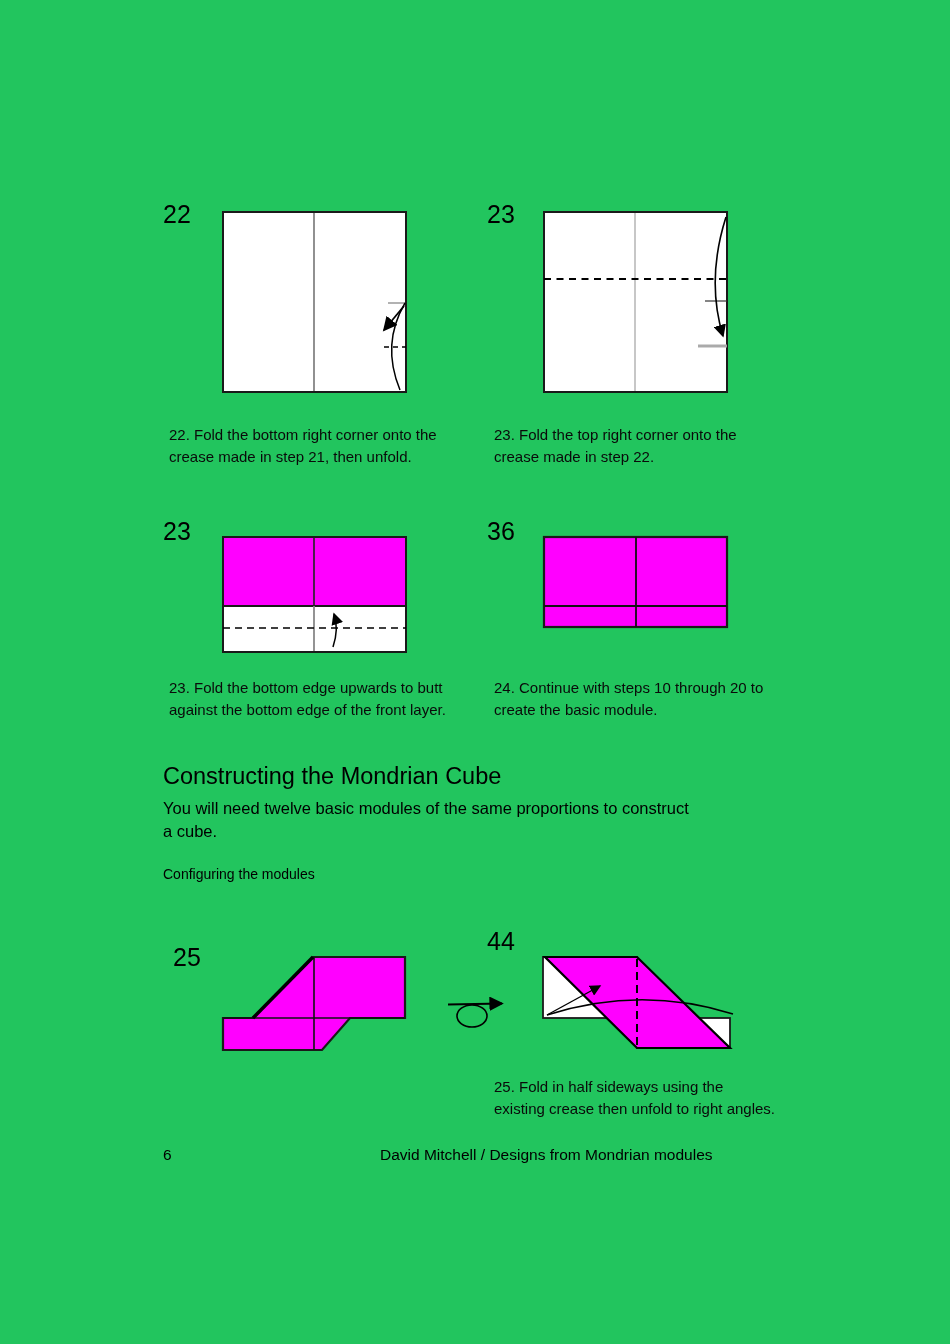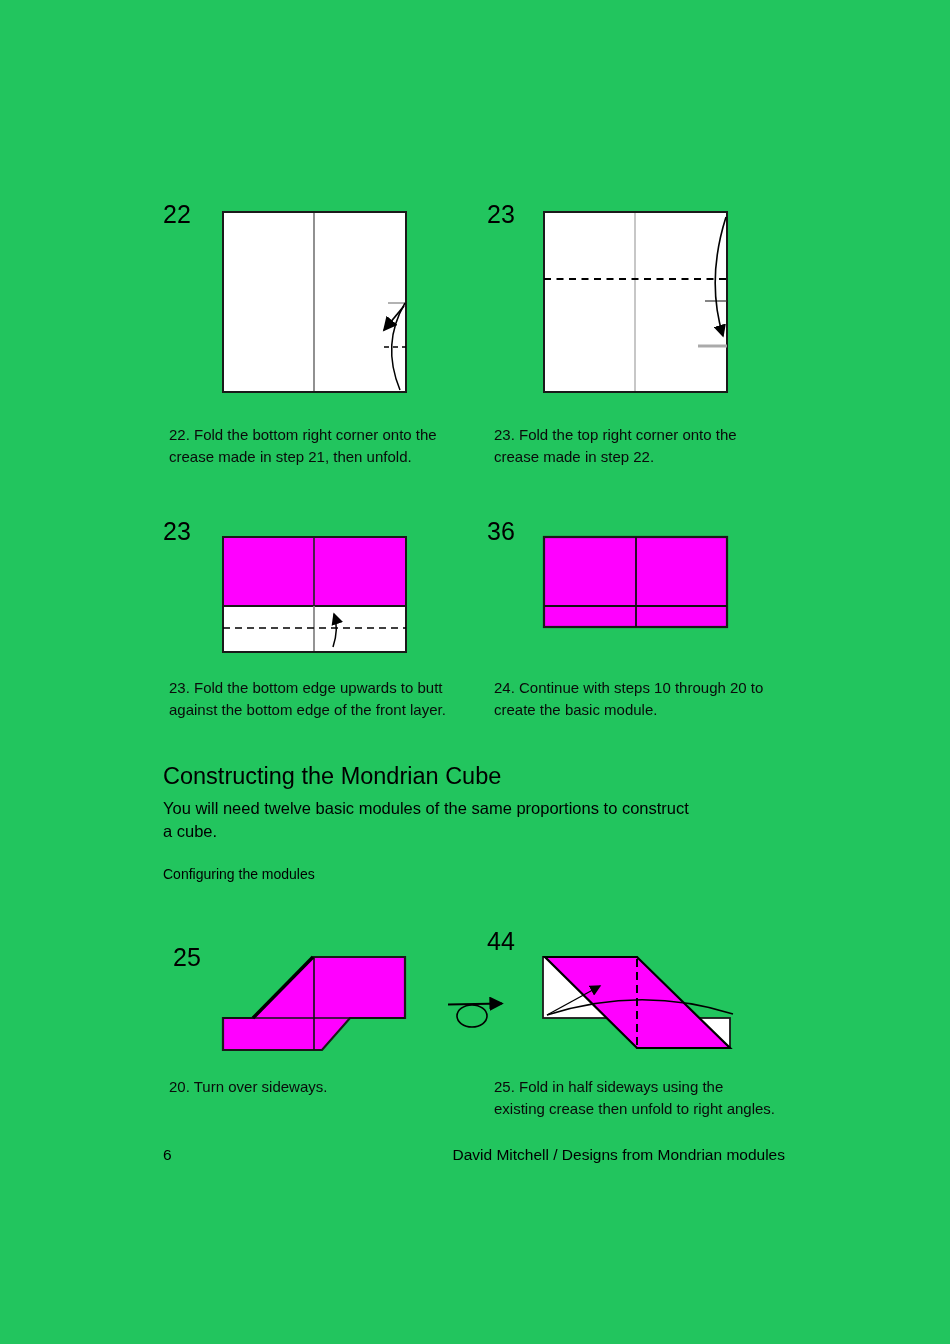--- a/index.html
+++ b/index.html
@@ -133,20 +133,19 @@
 
   <svg class="abs" style="left:530px;top:930px;" width="220" height="135" viewBox="0 0 220 135">
     <rect x="13" y="27" width="94" height="61" fill="#ffffff" stroke="#1a1a1a" stroke-width="1.8"></rect>
     <rect x="107" y="88" width="93" height="30" fill="#ffffff" stroke="#1a1a1a" stroke-width="1.8"></rect>
     <polygon points="15,27 107,27 200,118 107,118" fill="#ff00ff" stroke="#000000" stroke-width="2.2"></polygon>
     <line x1="107" y1="29" x2="107" y2="116" stroke="#000000" stroke-width="2" stroke-dasharray="8 5"></line>
     <path d="M 17 85 Q 111 55 203 84" fill="none" stroke="#000000" stroke-width="1.4"></path>
     <path d="M 17 85 L 70 56" fill="none" stroke="#000000" stroke-width="1.4" marker-end="url(#ah)"></path>
   </svg>
 
-  <div class="abs caption" style="left:163px;top:1076px;width:330px;">20. Turn over sideways.</div>
   <div class="abs caption" style="left:488px;top:1076px;width:340px;">25. Fold in half sideways using the
 existing crease then unfold to right angles.</div>
 
   <div class="abs footer-text" style="left:163px;top:1146px;">6</div>
-  <div class="abs footer-text" style="left:380px;top:1146px;width:405px;text-align:right;">David Mitchell / Designs from Mondrian modules</div>
+  <div class="abs footer-text" style="left:380px;top:1146px;width:405px;">David Mitchell / Designs from Mondrian modules</div>
 
 </div>
 
 </body></html>

